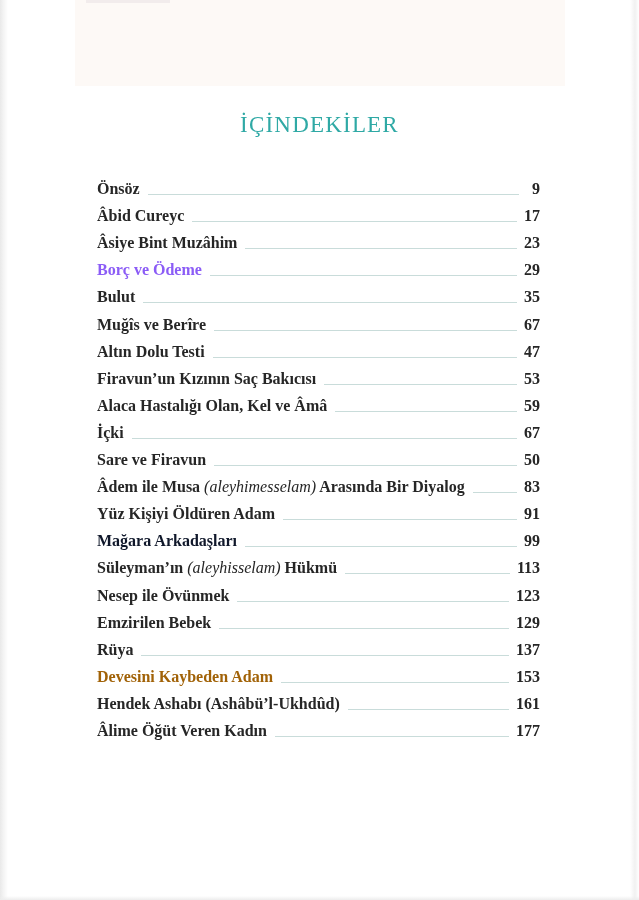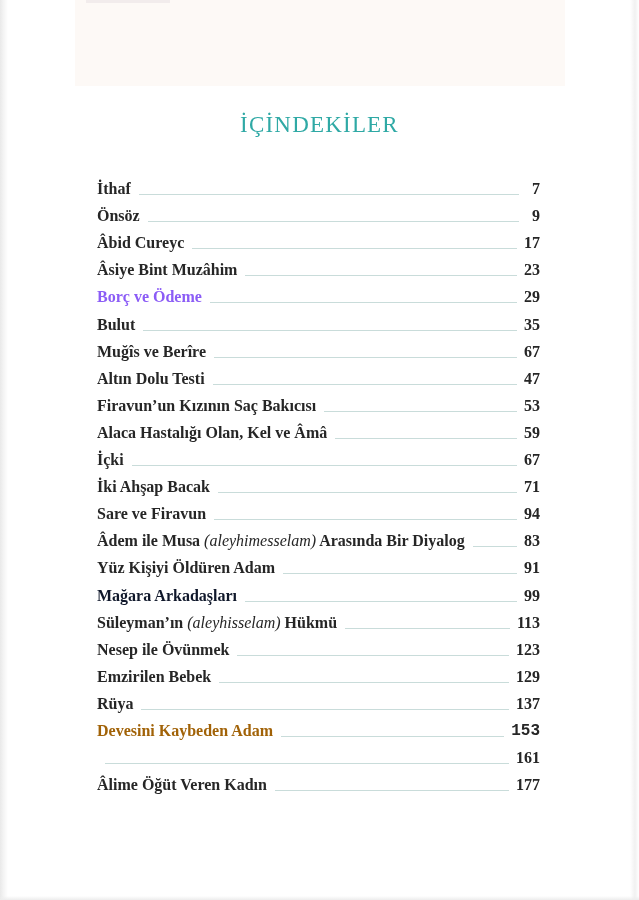--- a/index.html
+++ b/index.html
@@ -108,25 +108,20 @@
 <div class="page">
   <div class="top-sheet"></div>
   <div class="top-smudge"></div>
   <div class="edge-left"></div>
   <div class="edge-right"></div>
   <div class="edge-bottom"></div>
 
   <h1 class="title" style="color: rgb(47, 169, 165); text-align: center;">İÇİNDEKİLER</h1>
 
   <div class="toc" id="toc-list">
-  <div class="toc-row">
-    <span class="toc-title" style="color: rgb(38, 38, 38);"><span class="pre">İthaf</span><span class="it"></span><span class="post"></span></span>
-    <span class="toc-leader" style="border-bottom-color: rgb(201, 220, 218);"></span>
-    <span class="toc-page" style="color: rgb(38, 38, 38);">7</span>
-  </div>
 
   <div class="toc-row">
     <span class="toc-title" style="color: rgb(38, 38, 38);"><span class="pre">Önsöz</span><span class="it"></span><span class="post"></span></span>
     <span class="toc-leader" style="border-bottom-color: rgb(201, 220, 218);"></span>
     <span class="toc-page" style="color: rgb(38, 38, 38);">9</span>
   </div>
 
 
   <div class="toc-row">
     <span class="toc-title" style="color: rgb(38, 38, 38);"><span class="pre">Âbid Cureyc</span><span class="it"></span><span class="post"></span></span>
@@ -175,30 +170,25 @@
     <span class="toc-leader" style="border-bottom-color: rgb(201, 220, 218);"></span>
     <span class="toc-page" style="color: rgb(38, 38, 38);">59</span>
   </div>
 
   <div class="toc-row">
     <span class="toc-title" style="color: rgb(38, 38, 38);"><span class="pre">İçki</span><span class="it"></span><span class="post"></span></span>
     <span class="toc-leader" style="border-bottom-color: rgb(201, 220, 218);"></span>
     <span class="toc-page" style="color: rgb(38, 38, 38);">67</span>
   </div>
 
-  <div class="toc-row">
-    <span class="toc-title" style="color: rgb(38, 38, 38);"><span class="pre">İki Ahşap Bacak</span><span class="it"></span><span class="post"></span></span>
-    <span class="toc-leader" style="border-bottom-color: rgb(201, 220, 218);"></span>
-    <span class="toc-page" style="color: rgb(38, 38, 38);">71</span>
-  </div>
 
   <div class="toc-row">
     <span class="toc-title" style="color: rgb(38, 38, 38);"><span class="pre">Sare ve Firavun</span><span class="it"></span><span class="post"></span></span>
     <span class="toc-leader" style="border-bottom-color: rgb(201, 220, 218);"></span>
-    <span class="toc-page" style="color: rgb(38, 38, 38);">94</span>
+    <span class="toc-page" style="color: rgb(38, 38, 38);">50</span>
   </div>
 
   <div class="toc-row">
     <span class="toc-title" style="color: rgb(38, 38, 38);"><span class="pre">Âdem ile Musa </span><span class="it">(aleyhimesselam)</span><span class="post"> Arasında Bir Diyalog</span></span>
     <span class="toc-leader" style="border-bottom-color: rgb(201, 220, 218);"></span>
     <span class="toc-page" style="color: rgb(38, 38, 38);">83</span>
   </div>
 
   <div class="toc-row">
     <span class="toc-title" style="color: rgb(38, 38, 38);"><span class="pre">Yüz Kişiyi Öldüren Adam</span><span class="it"></span><span class="post"></span></span>
@@ -232,24 +222,25 @@
 
   <div class="toc-row">
     <span class="toc-title" style="color: rgb(38, 38, 38);"><span class="pre">Rüya</span><span class="it"></span><span class="post"></span></span>
     <span class="toc-leader" style="border-bottom-color: rgb(201, 220, 218);"></span>
     <span class="toc-page" style="color: rgb(38, 38, 38);">137</span>
   </div>
 
   <div class="toc-row">
     <span class="toc-title" style="color: #a16207;"><span class="pre">Devesini Kaybeden Adam</span><span class="it"></span><span class="post"></span></span>
     <span class="toc-leader" style="border-bottom-color: rgb(201, 220, 218);"></span>
-    <span class="toc-page" style="color: rgb(38, 38, 38); font-family: Liberation Mono, monospace;">153</span>
-  </div>
-
-  <div class="toc-row">
+    <span class="toc-page" style="color: rgb(38, 38, 38);">153</span>
+  </div>
+
+  <div class="toc-row">
+    <span class="toc-title" style="color: rgb(38, 38, 38);"><span class="pre">Hendek Ashabı (Ashâbü’l-Ukhdûd)</span><span class="it"></span><span class="post"></span></span>
     <span class="toc-leader" style="border-bottom-color: rgb(201, 220, 218);"></span>
     <span class="toc-page" style="color: rgb(38, 38, 38);">161</span>
   </div>
 
   <div class="toc-row">
     <span class="toc-title" style="color: rgb(38, 38, 38);"><span class="pre">Âlime Öğüt Veren Kadın</span><span class="it"></span><span class="post"></span></span>
     <span class="toc-leader" style="border-bottom-color: rgb(201, 220, 218);"></span>
     <span class="toc-page" style="color: rgb(38, 38, 38);">177</span>
   </div>
 </div>

